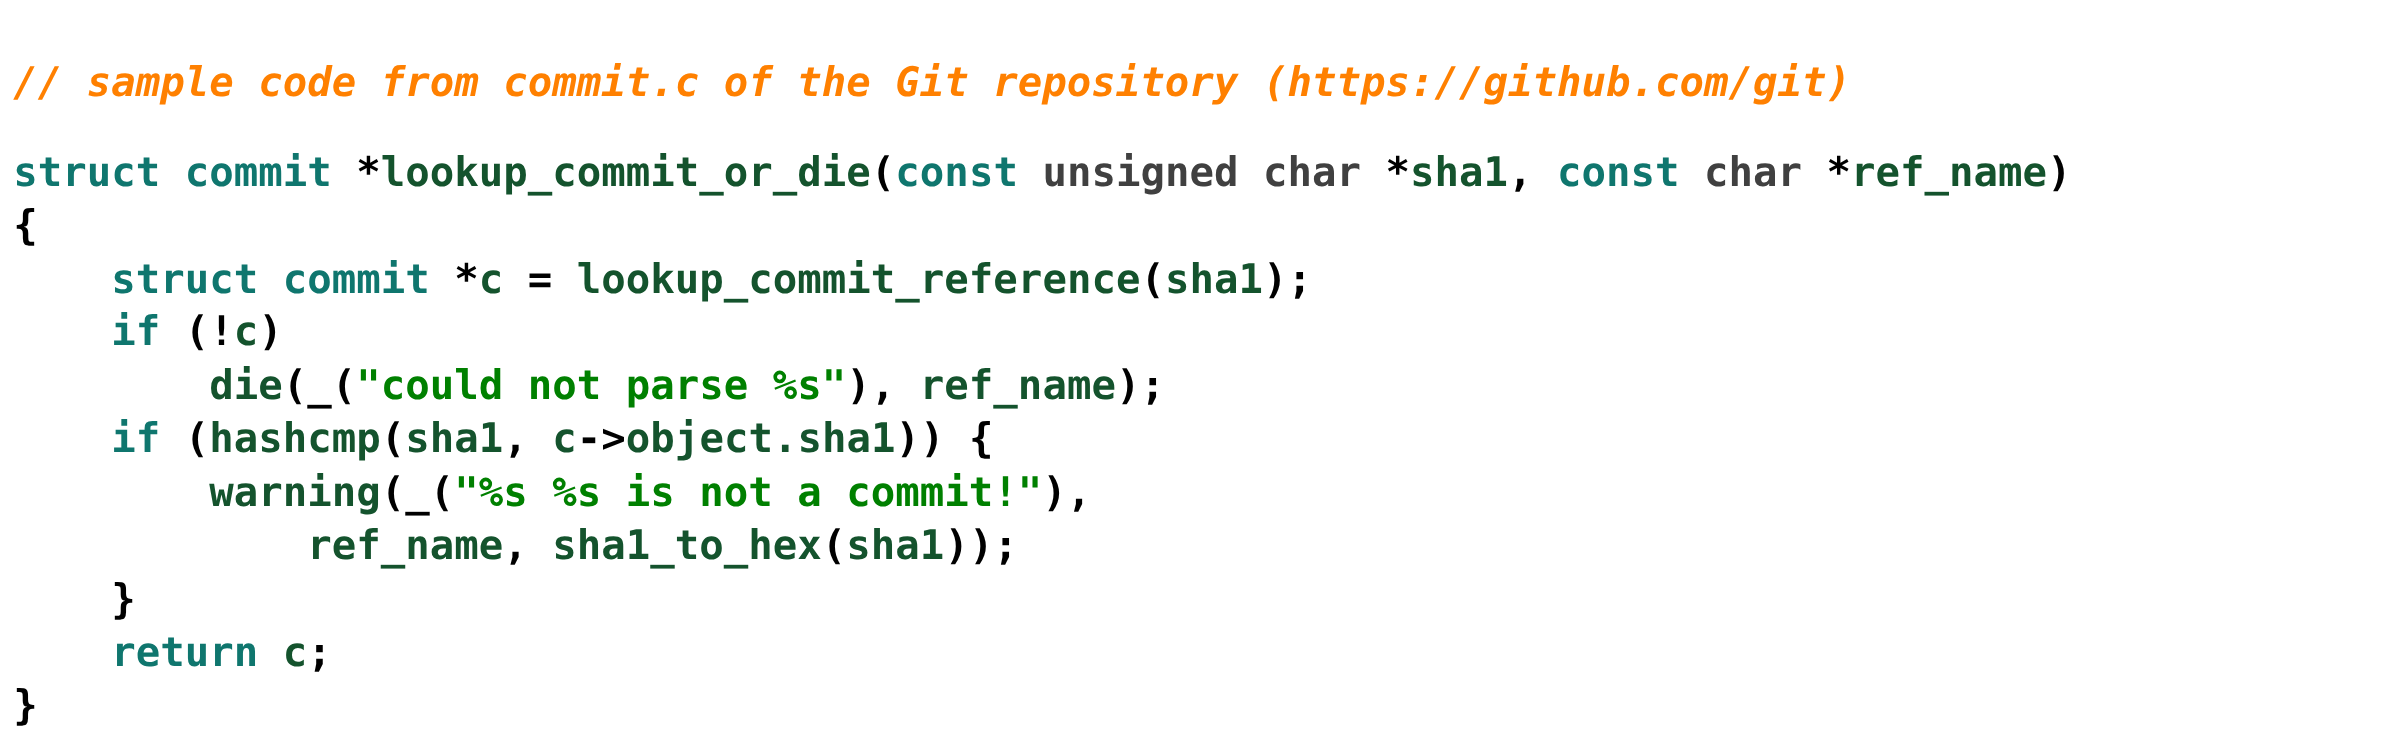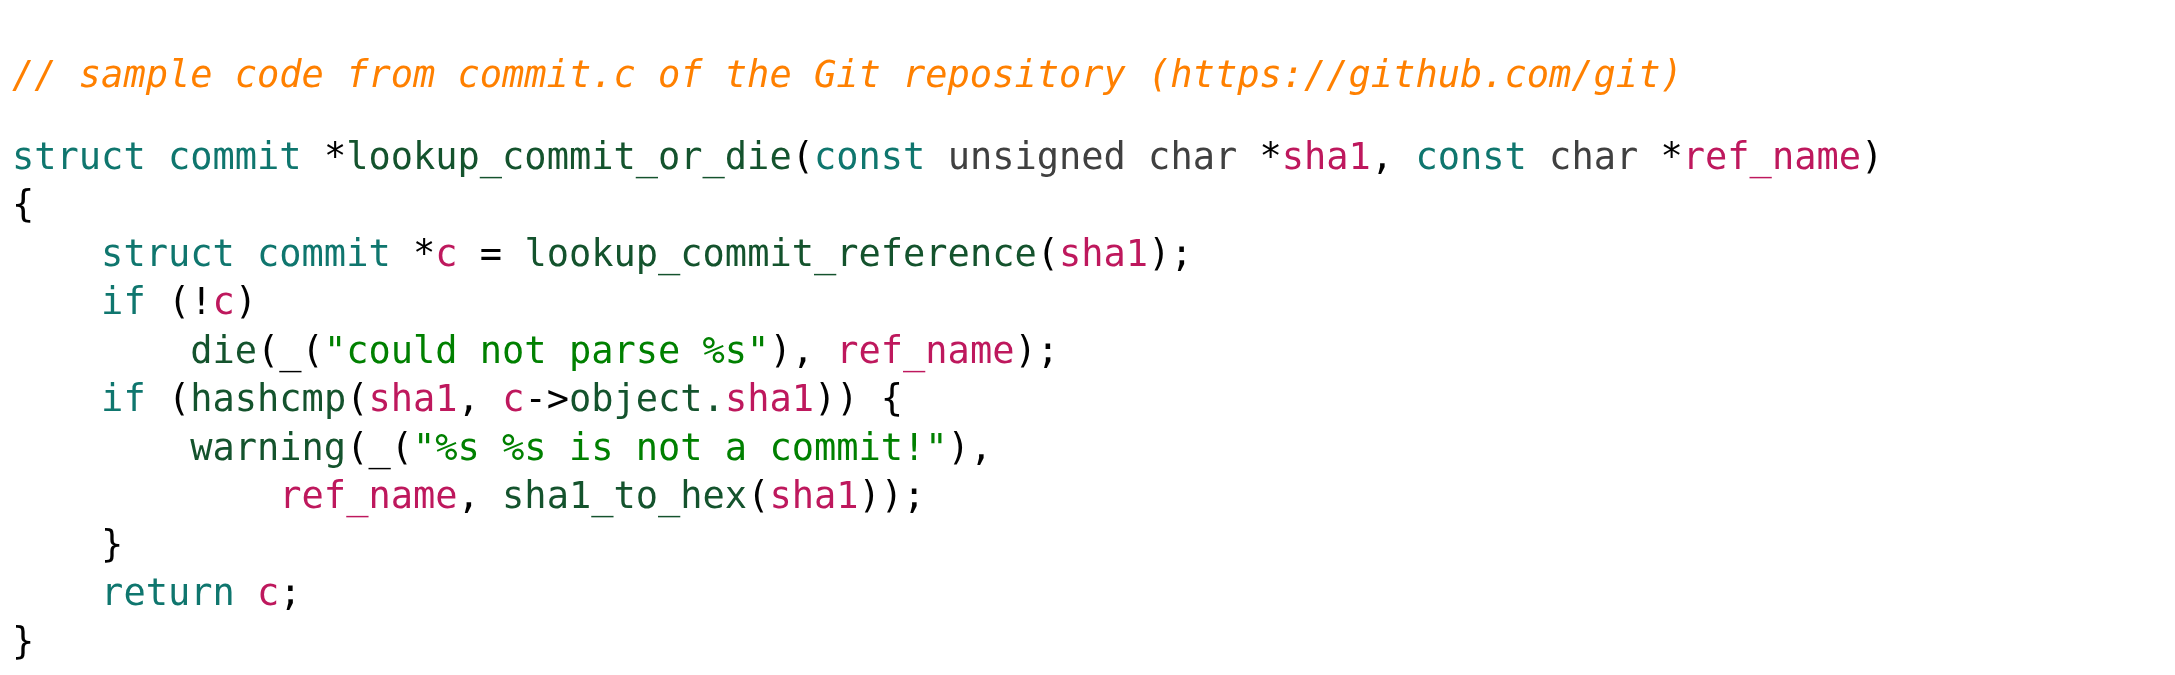--- a/index.html
+++ b/index.html
@@ -24,38 +24,39 @@
     padding: 14px 0 0 12px;
   }
 
   .code-block {
     font-family: "DejaVu Sans Mono", "Liberation Mono", monospace;
     font-size: 37px;
     line-height: 48.5px;
     letter-spacing: 0px;
     white-space: pre;
     color: #000000;
+    font-weight: bold;
   }
 
   .code-line {
     white-space: pre;
     min-height: 48.5px;
   }
 
   .code-line.blank {
     height: 33px;
     min-height: 33px;
   }
 
   
   .tok-comment  { color: #ff8000; font-style: italic; }
   .tok-keyword  { color: #0f766e; }
   .tok-type     { color: #404040; }
   .tok-function { color: #14532d; }
-  .tok-variable { color: #be185d; }
+  .tok-variable { color: #14532d; }
   .tok-string   { color: #008000; }
   .tok-punct    { color: #000000; }
   .tok-plain    { color: #000000; }
 </style>
 </head>
 <body>
 
 <div id="code-figure">
   <pre class="code-block" id="code-block"><div class="code-line"><span class="tok-comment">// sample code from commit.c of the Git repository (https://github.com/git)</span></div><div class="code-line blank">&nbsp;</div><div class="code-line"><span class="tok-keyword">struct commit </span><span class="tok-punct">*</span><span class="tok-function">lookup_commit_or_die</span><span class="tok-punct">(</span><span class="tok-keyword">const </span><span class="tok-type">unsigned char </span><span class="tok-punct">*</span><span class="tok-variable">sha1</span><span class="tok-punct">, </span><span class="tok-keyword">const </span><span class="tok-type">char </span><span class="tok-punct">*</span><span class="tok-variable">ref_name</span><span class="tok-punct">)</span></div><div class="code-line"><span class="tok-punct">{</span></div><div class="code-line"><span class="tok-plain">    </span><span class="tok-keyword">struct commit </span><span class="tok-punct">*</span><span class="tok-variable">c</span><span class="tok-punct"> = </span><span class="tok-function">lookup_commit_reference</span><span class="tok-punct">(</span><span class="tok-variable">sha1</span><span class="tok-punct">);</span></div><div class="code-line"><span class="tok-plain">    </span><span class="tok-keyword">if</span><span class="tok-punct"> (!</span><span class="tok-variable">c</span><span class="tok-punct">)</span></div><div class="code-line"><span class="tok-plain">        </span><span class="tok-function">die</span><span class="tok-punct">(_(</span><span class="tok-string">"could not parse %s"</span><span class="tok-punct">), </span><span class="tok-variable">ref_name</span><span class="tok-punct">);</span></div><div class="code-line"><span class="tok-plain">    </span><span class="tok-keyword">if</span><span class="tok-punct"> (</span><span class="tok-function">hashcmp</span><span class="tok-punct">(</span><span class="tok-variable">sha1</span><span class="tok-punct">, </span><span class="tok-variable">c</span><span class="tok-punct">-&gt;</span><span class="tok-function">object.</span><span class="tok-variable">sha1</span><span class="tok-punct">)) {</span></div><div class="code-line"><span class="tok-plain">        </span><span class="tok-function">warning</span><span class="tok-punct">(_(</span><span class="tok-string">"%s %s is not a commit!"</span><span class="tok-punct">),</span></div><div class="code-line"><span class="tok-plain">            </span><span class="tok-variable">ref_name</span><span class="tok-punct">, </span><span class="tok-function">sha1_to_hex</span><span class="tok-punct">(</span><span class="tok-variable">sha1</span><span class="tok-punct">));</span></div><div class="code-line"><span class="tok-plain">    </span><span class="tok-punct">}</span></div><div class="code-line"><span class="tok-plain">    </span><span class="tok-keyword">return</span><span class="tok-punct"> </span><span class="tok-variable">c</span><span class="tok-punct">;</span></div><div class="code-line"><span class="tok-punct">}</span></div></pre>
 </div>

